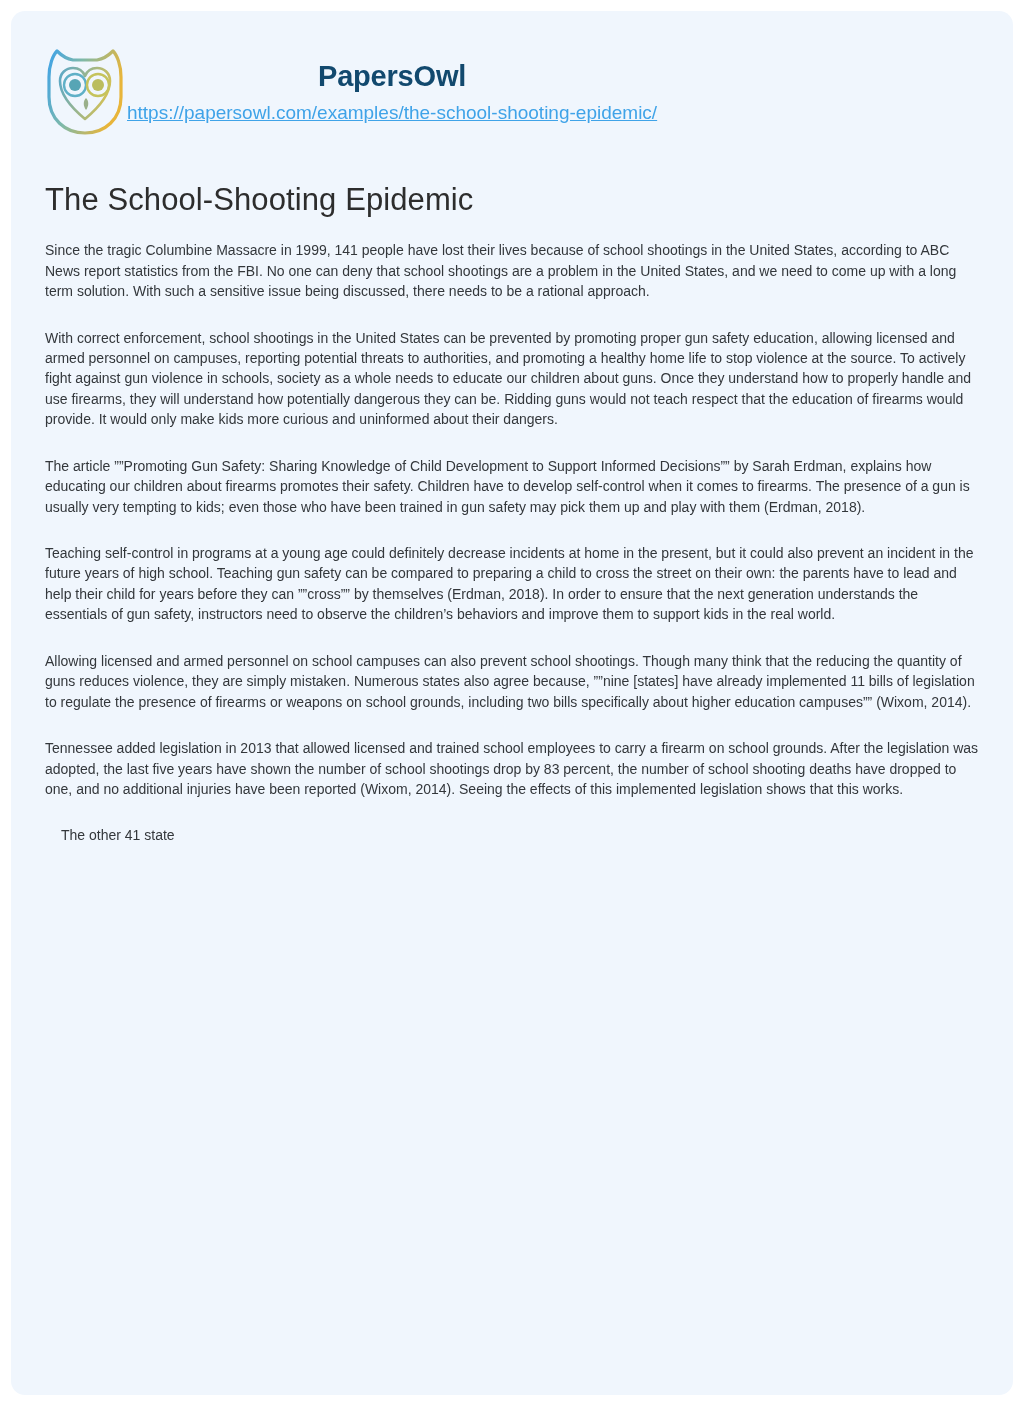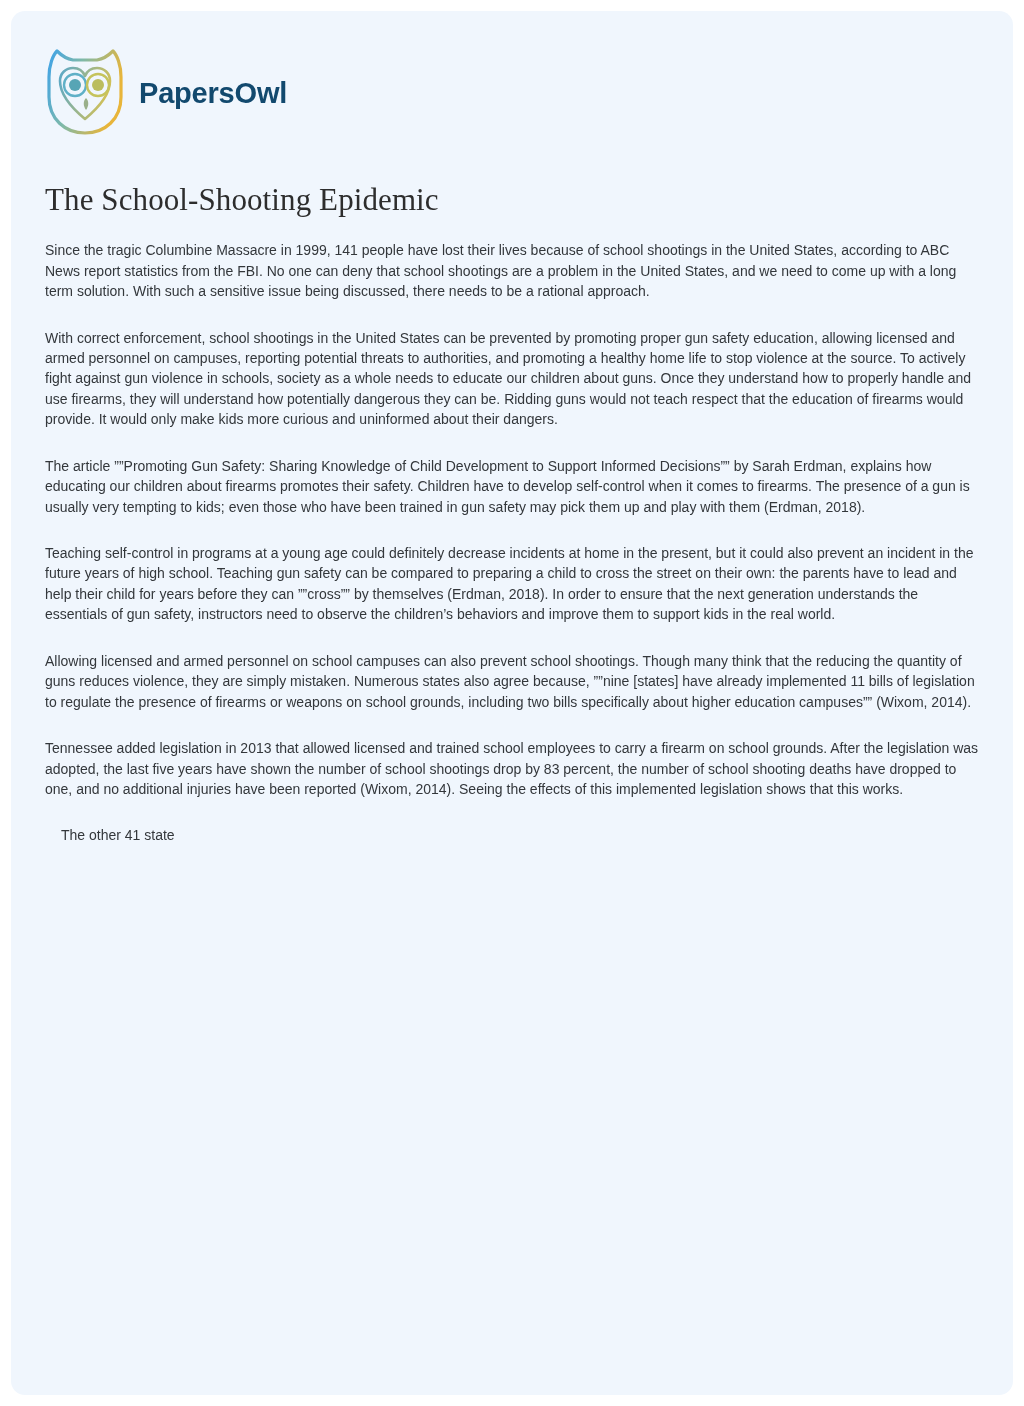--- a/index.html
+++ b/index.html
@@ -21,21 +21,21 @@
     height: 1384px;
     background: #f0f6fd;
     border-radius: 14px;
     box-sizing: border-box;
     overflow: hidden;
   }
   .header {
     display: flex;
     align-items: center;
     padding: 32px 0 0 32px;
-    gap: 12px;
+    gap: 0;
     text-align: center;
   }
   .logo {
     width: 84px;
     height: 96px;
     flex: 0 0 auto;
     display: block;
   }
   .brandblock {
     display: flex;
@@ -56,21 +56,20 @@
     line-height: 1.5;
     margin-top: 6px;
   }
   .doc-title {
     font-size: 31px;
     color: #2d2d2d;
     font-weight: normal;
     margin: 42px 0 0 34px;
     line-height: 1.2;
     letter-spacing: 0.1px;
-    font-family: Liberation Serif, serif;
   }
   .body-copy {
     margin: 22px 34px 0 34px;
   }
   .body-copy p {
     font-size: 14px;
     line-height: 1.46;
     color: #33373b;
     margin: 0 0 26px 0;
     text-align: left;
@@ -103,20 +102,21 @@
       <path d="M17 38 C17 30 23 25 30 25 C36 25 40 28 42 33 C44 28 48 25 54 25 C61 25 67 30 67 38 C67 52 54 66 42 76 C30 66 17 52 17 38 Z" fill="none" stroke="url(#owlgrad2)" stroke-width="2.6" stroke-linejoin="round"></path>
       <circle cx="32" cy="42" r="11" fill="none" stroke="#5fb0c7" stroke-width="2.4"></circle>
       <circle cx="32" cy="42" r="6" fill="#57a5b5"></circle>
       <circle cx="55" cy="42" r="11" fill="none" stroke="#c5c35c" stroke-width="2.4"></circle>
       <circle cx="55" cy="42" r="6" fill="#bbbd5d"></circle>
       <path d="M43 55 C46 58 46 63 43 67 C40 63 40 58 43 55 Z" fill="#9ab08a"></path>
     </svg>
 
     <div class="brandblock">
       <div class="brand-name">PapersOwl</div>
+      <a class="brand-url" href="#">https://papersowl.com/examples/the-school-shooting-epidemic/</a>
     </div>
 
   </div>
 
   <h1 class="doc-title">The School-Shooting Epidemic</h1>
 
   <div class="body-copy">
     <p>Since the tragic Columbine Massacre in 1999, 141 people have lost their lives because of school shootings in the United States, according to ABC News report statistics from the FBI. No one can deny that school shootings are a problem in the United States, and we need to come up with a long term solution. With such a sensitive issue being discussed, there needs to be a rational approach.</p>
     <p>With correct enforcement, school shootings in the United States can be prevented by promoting proper gun safety education, allowing licensed and armed personnel on campuses, reporting potential threats to authorities, and promoting a healthy home life to stop violence at the source. To actively fight against gun violence in schools, society as a whole needs to educate our children about guns. Once they understand how to properly handle and use firearms, they will understand how potentially dangerous they can be. Ridding guns would not teach respect that the education of firearms would provide. It would only make kids more curious and uninformed about their dangers.</p>
     <p>The article ””Promoting Gun Safety: Sharing Knowledge of Child Development to Support Informed Decisions”” by Sarah Erdman, explains how educating our children about firearms promotes their safety. Children have to develop self-control when it comes to firearms. The presence of a gun is usually very tempting to kids; even those who have been trained in gun safety may pick them up and play with them (Erdman, 2018).</p>

